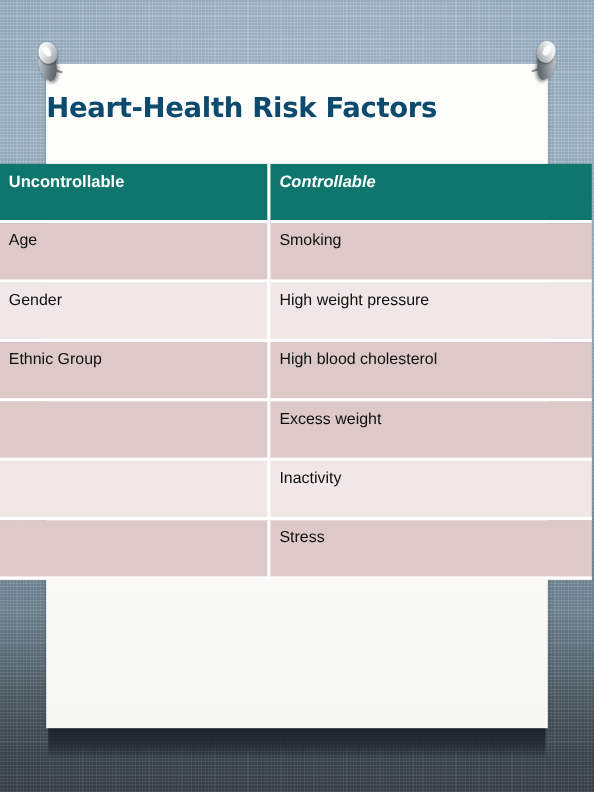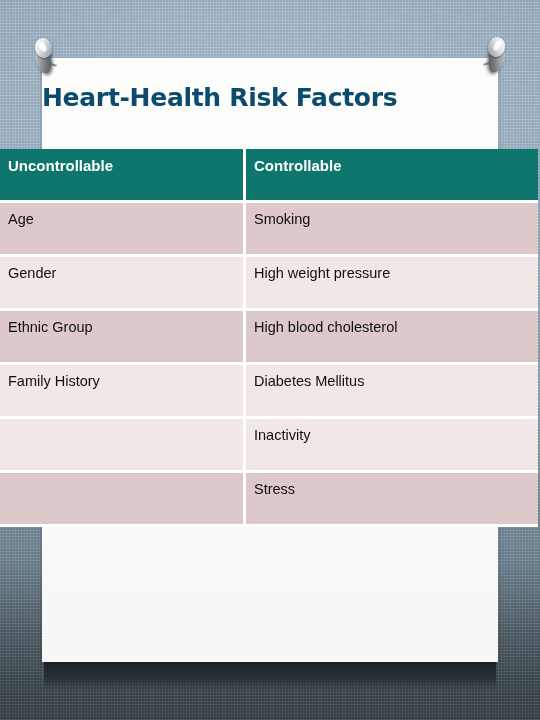--- a/index.html
+++ b/index.html
@@ -173,21 +173,21 @@
   .table th {
     background: #0f766e;
     color: #ffffff;
     font-weight: bold;
     font-size: 15px;
     text-align: left;
     height: 54px;
     border-right: 3px solid #ffffff;
     border-bottom: 3px solid #ffffff;
   }
-  .table th.last { border-right: none; }
+  .table th.last { border-right: none; font-style: italic; }
 
   .table td {
     border-right: 3px solid #ffffff;
     border-bottom: 3px solid #ffffff;
     margin-left: 16px;
   }
   .table td.last { border-right: none; }
 
   .row-dark  td { background: #ddc9c9; }
   .row-light td { background: #f1e7e7; }
@@ -242,23 +242,23 @@
         <td class="last">Smoking</td>
       </tr>
       <tr class="row-light">
         <td>Gender</td>
         <td class="last">High weight pressure</td>
       </tr>
       <tr class="row-dark">
         <td>Ethnic Group</td>
         <td class="last">High blood cholesterol</td>
       </tr>
-      <tr class="row-light">
-        <td>Family History</td>
-        <td class="last">Diabetes Mellitus</td>
+      <tr class="row-dark">
+        <td class="cell-empty"></td>
+        <td class="last">Excess weight</td>
       </tr>
       <tr class="row-light">
         <td class="cell-empty"></td>
         <td class="last">Inactivity</td>
       </tr>
       <tr class="row-dark">
         <td class="cell-empty"></td>
         <td class="last">Stress</td>
       </tr>
     </tbody>

